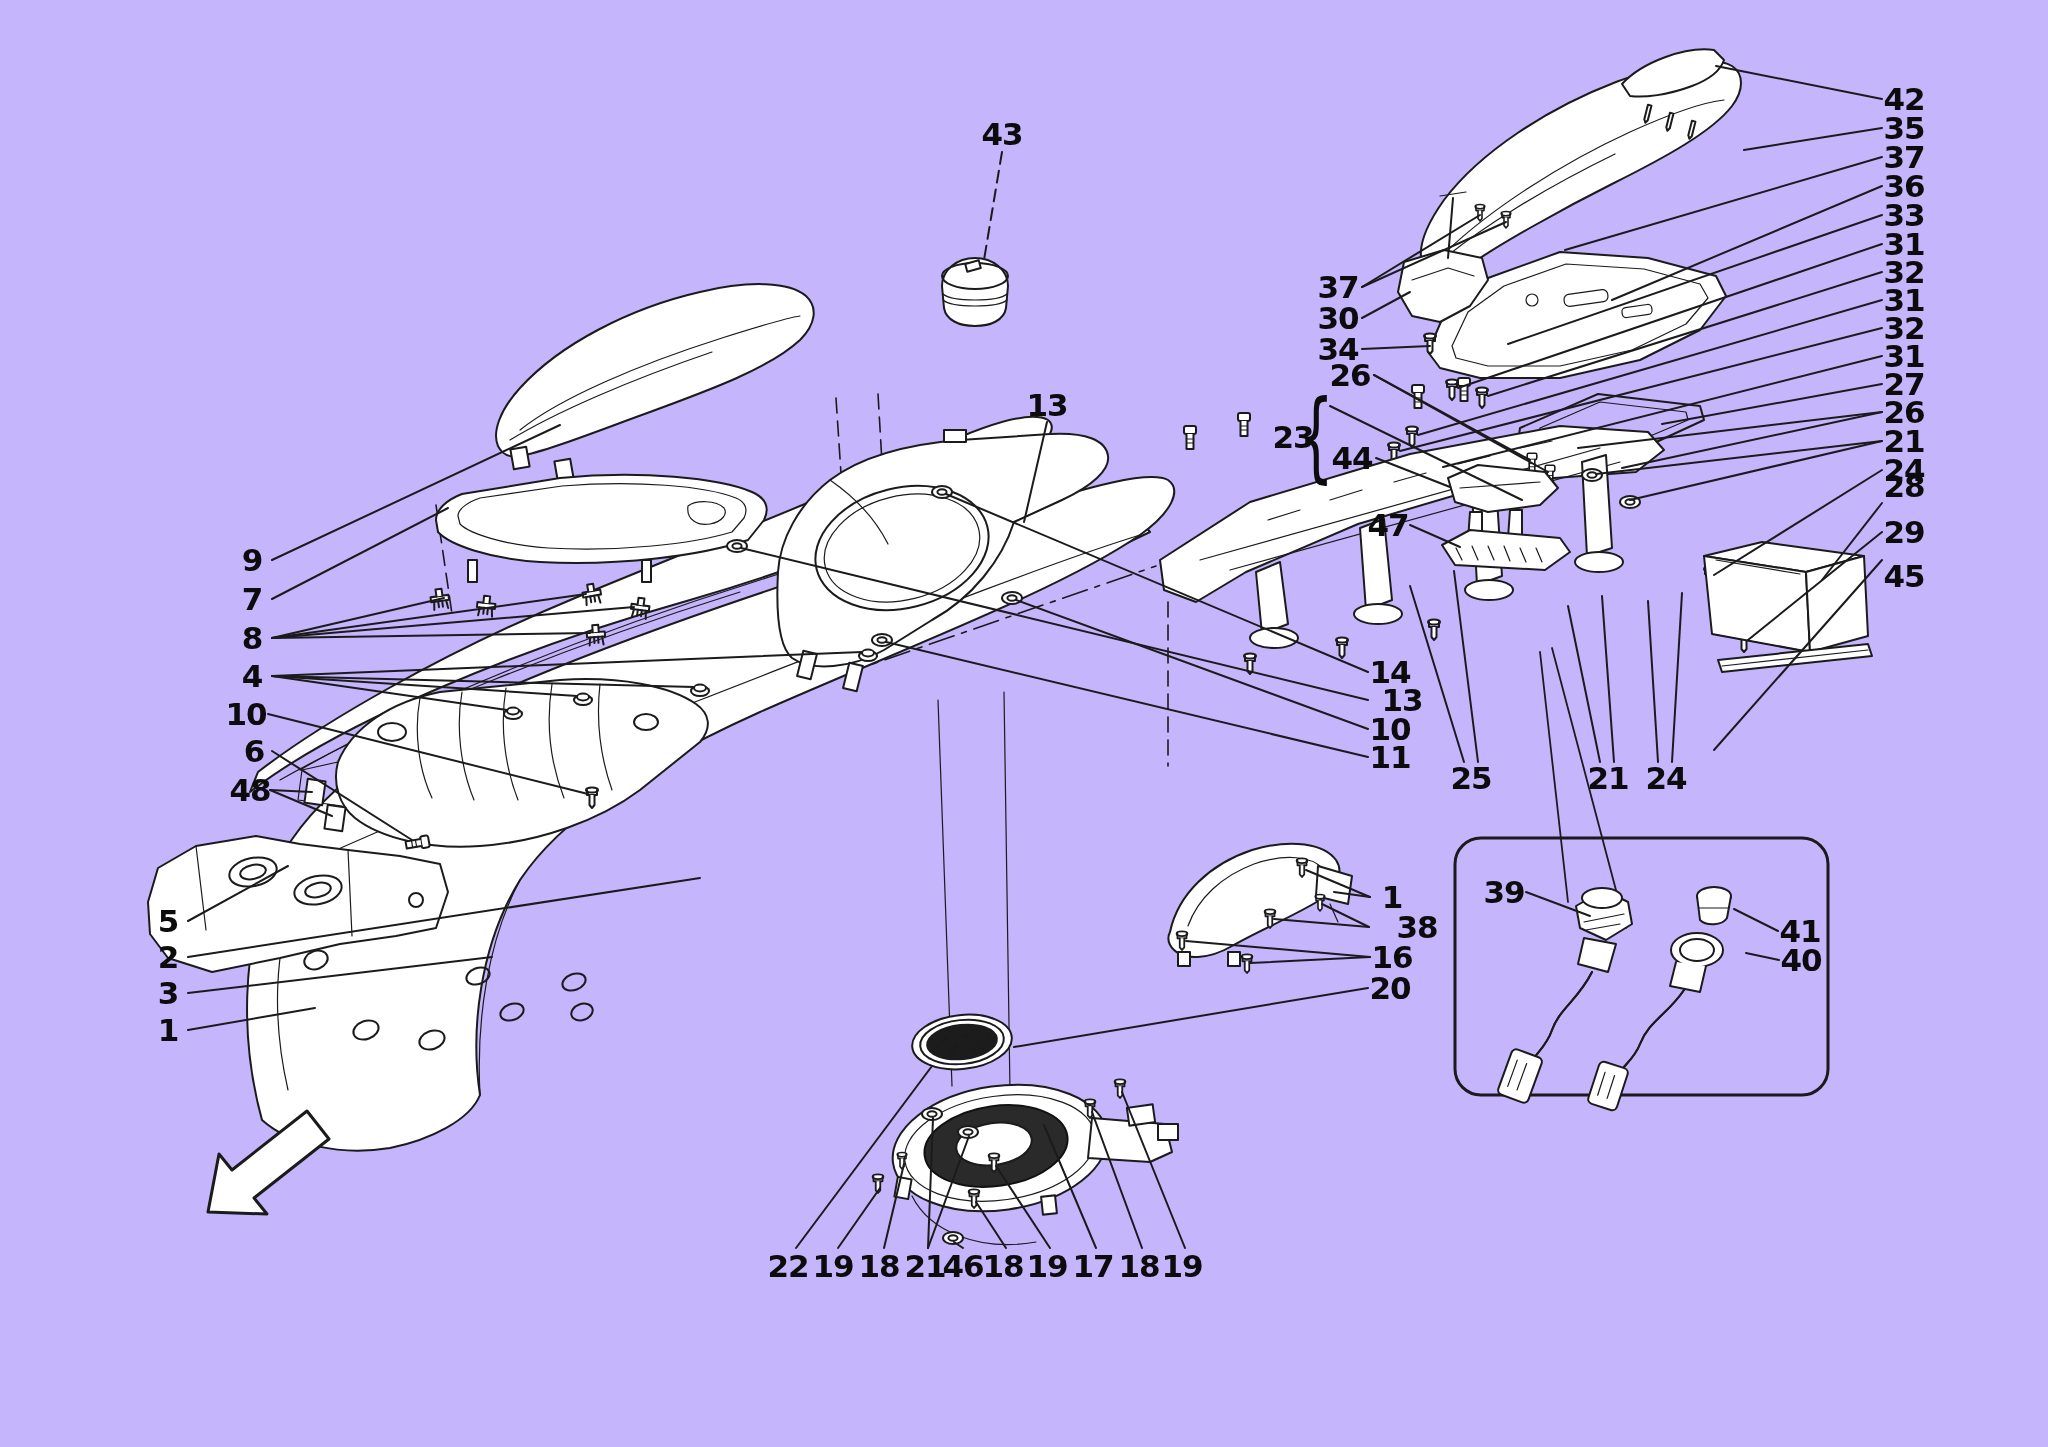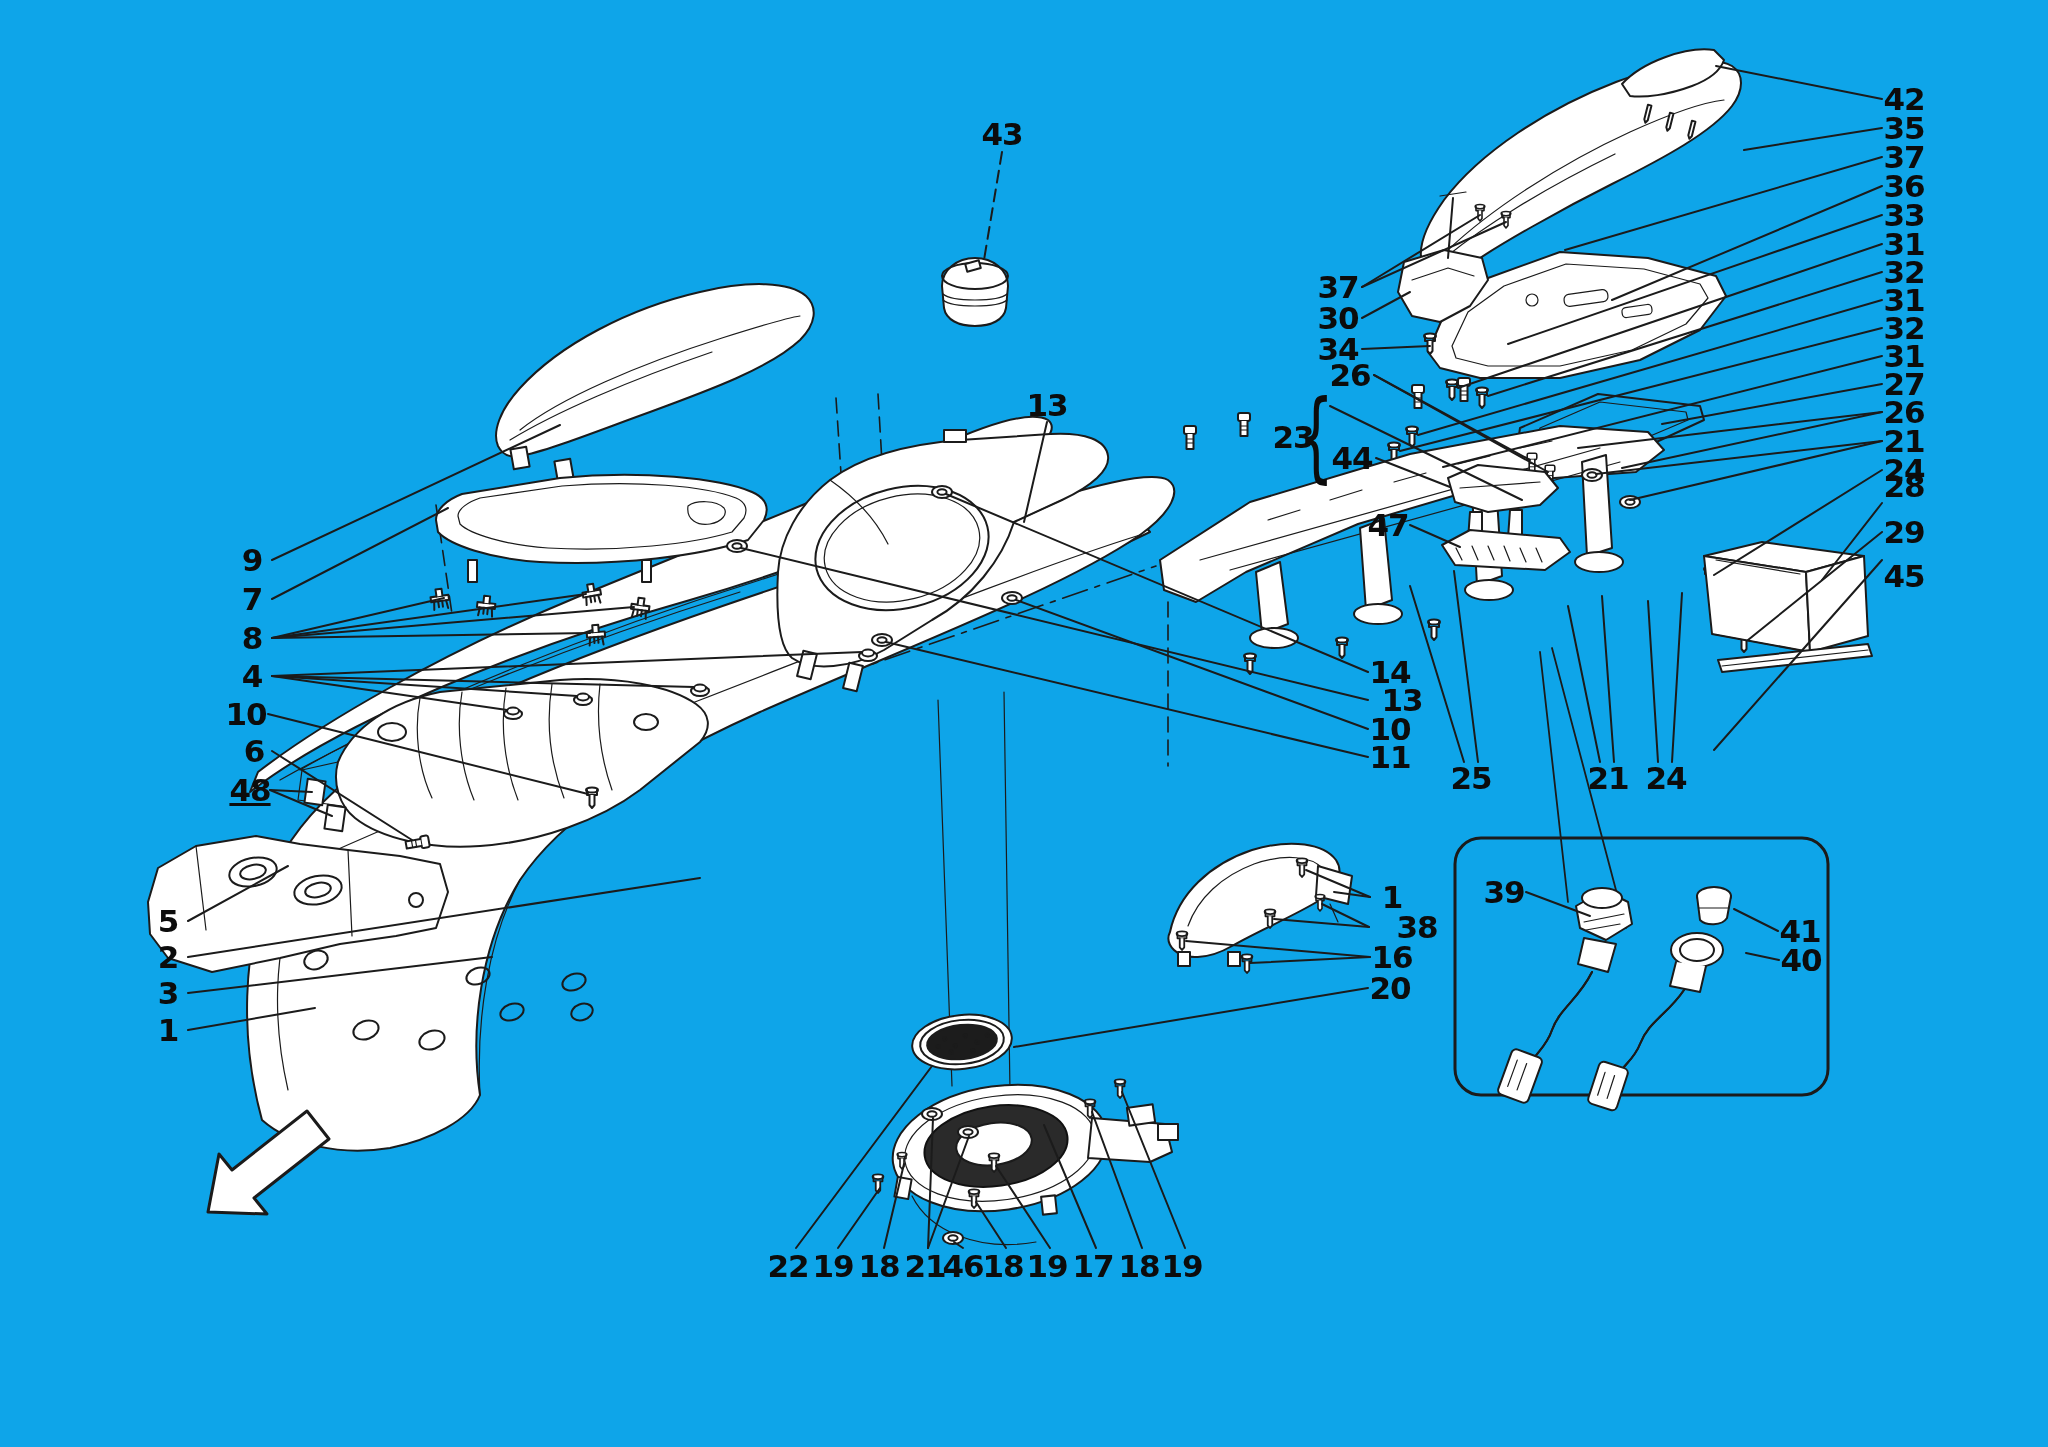--- a/index.html
+++ b/index.html
@@ -1,16 +1,16 @@
 <!DOCTYPE html>
 <html><head>
 <meta charset="utf-8">
 <style>
   html,body{margin:0;padding:0;background:#fff;}
-  #stage{position:relative;width:2048px;height:1447px;background:#0ea5e9;overflow:hidden;
+  #stage{position:relative;width:2048px;height:1447px;background:#c4b5fd;overflow:hidden;
          font-family:"DejaVu Sans",sans-serif;}
   #art{position:absolute;left:0;top:0;}
   #art path,#art line,#art ellipse,#art rect,#art polygon,#art circle{
       stroke:#1b1b1b;stroke-width:2;fill:none;stroke-linejoin:round;stroke-linecap:round;}
   #art .fw{fill:#ffffff;}
   #art .fd{fill:#1c1c1c;stroke:#1c1c1c;}
   #art .fg{fill:#2a2a2a;stroke:#111;}
   #art .thin{stroke-width:1.2;}
   #art .thick{stroke-width:3;}
   #art .leader{stroke-width:1.8;}
@@ -478,21 +478,21 @@
       <div class="callout" style="left: 1904px; top: 470px;">24</div>
       <div class="callout" style="left: 1904px; top: 486px;">28</div>
       <div class="callout" style="left: 1904px; top: 532px;">29</div>
       <div class="callout" style="left: 1904px; top: 576px;">45</div>
       <div class="callout" style="left: 252px; top: 560px;">9</div>
       <div class="callout" style="left: 252px; top: 599px;">7</div>
       <div class="callout" style="left: 252px; top: 638px;">8</div>
       <div class="callout" style="left: 252px; top: 676px;">4</div>
       <div class="callout" style="left: 246px; top: 714px;">10</div>
       <div class="callout" style="left: 254px; top: 751px;">6</div>
-      <div class="callout" style="left: 250px; top: 790px; text-decoration: underline;">48</div>
+      <div class="callout" style="left: 250px; top: 790px;">48</div>
       <div class="callout" style="left: 168px; top: 921px;">5</div>
       <div class="callout" style="left: 168px; top: 957px;">2</div>
       <div class="callout" style="left: 168px; top: 993px;">3</div>
       <div class="callout" style="left: 168px; top: 1030px;">1</div>
       <div class="callout" style="left: 1002px; top: 134px;">43</div>
       <div class="callout" style="left: 1047px; top: 405px;">13</div>
       <div class="callout" style="left: 1338px; top: 287px;">37</div>
       <div class="callout" style="left: 1338px; top: 318px;">30</div>
       <div class="callout" style="left: 1338px; top: 349px;">34</div>
       <div class="callout" style="left: 1350px; top: 375px;">26</div>

